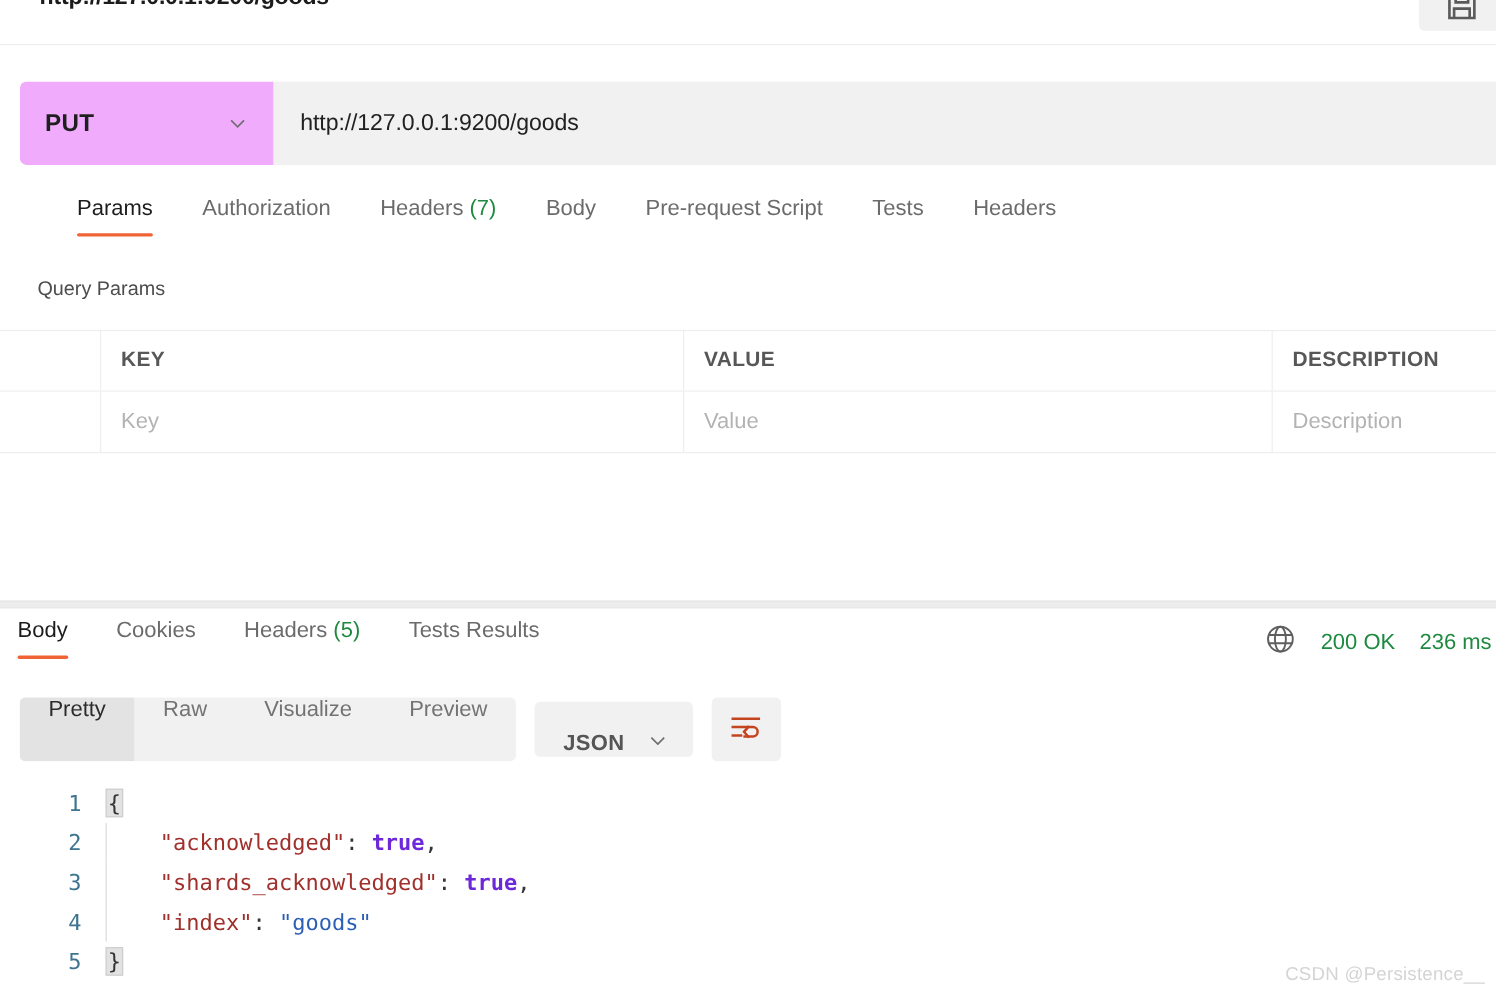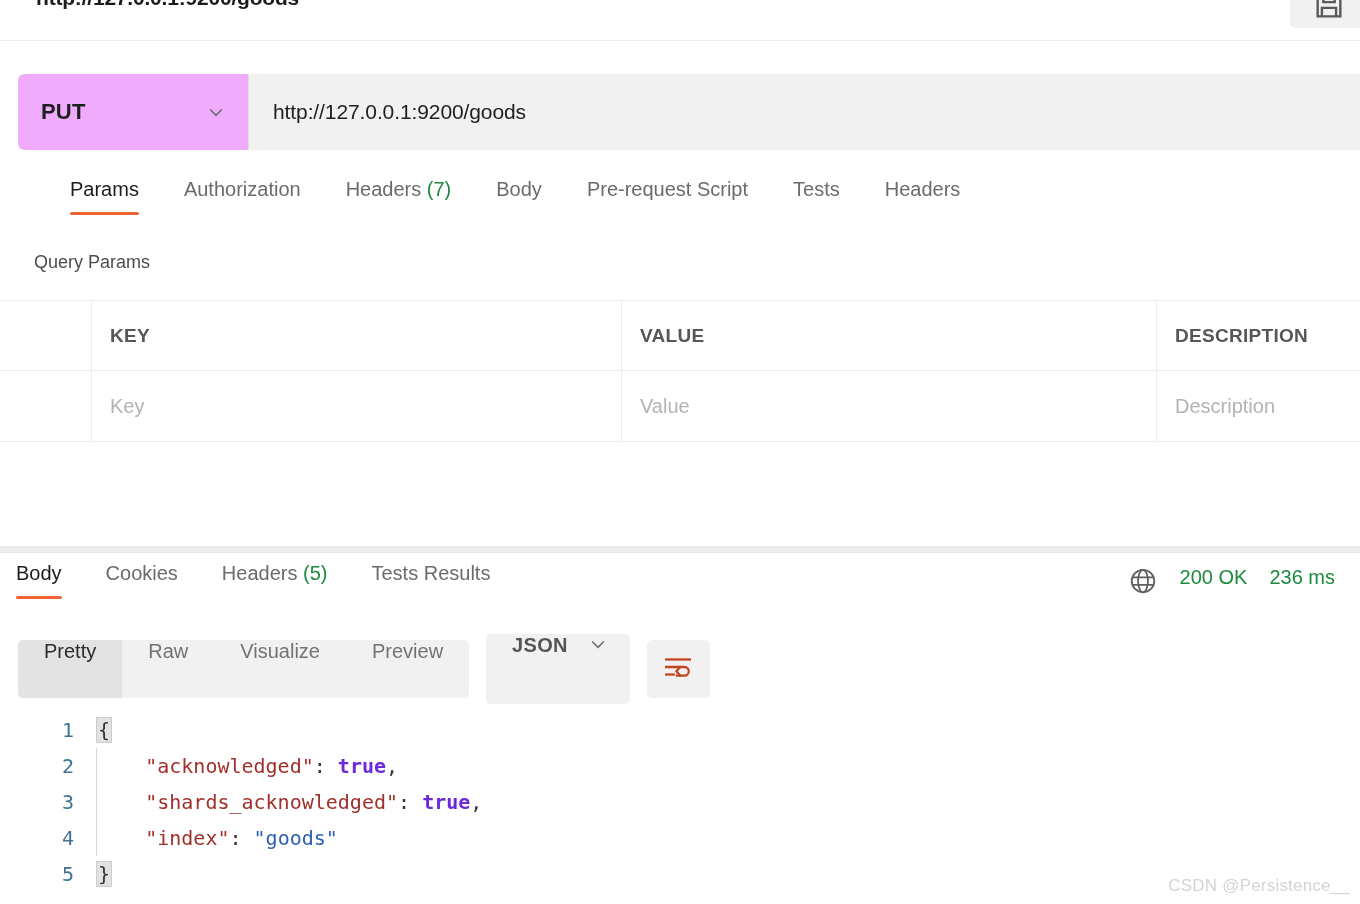--- a/index.html
+++ b/index.html
@@ -66,21 +66,21 @@
   }
   .cnt { color: #1d8a3f; }
 
   .query-params-label {
     position: absolute; left: 34px; top: 252px;
     font-size: 18px; font-weight: normal; color: #4d4d4d;
   }
 
   
   .ptable { position: absolute; left: 0; top: 300px; width: 1360px; }
-  .ptable .row { display: flex; height: 71px; align-items: center; }
+  .ptable .row { display: flex; height: 56px; align-items: center; }
   .ptable .row.head { border-top: 1px solid #ededed; border-bottom: 1px solid #ededed; }
   .ptable .row.body { border-bottom: 1px solid #ededed; }
   .c-chk { width: 92px; height: 100%; border-right: 1px solid #ededed; }
   .c-key { width: 530px; height: 100%; border-right: 1px solid #ededed; display: flex; align-items: center; padding-left: 18px; }
   .c-val { width: 535px; height: 100%; border-right: 1px solid #ededed; display: flex; align-items: center; padding-left: 18px; }
   .c-desc { flex: 1; height: 100%; display: flex; align-items: center; padding-left: 18px; }
   .th { font-size: 19px; font-weight: bold; color: #575757; letter-spacing: 0.3px; }
   .ph { font-size: 20px; color: #b3b3b3; }
 
   
@@ -98,38 +98,38 @@
     font-size: 20px; color: #6b6b6b; margin-right: 44px;
     position: relative; padding-bottom: 14px; white-space: nowrap;
   }
   .restab.active { color: #1c1c1c; }
   .restab.active::after {
     content: ""; position: absolute; left: 0; right: 0; bottom: 0;
     height: 3px; background: #ef6334; border-radius: 2px;
   }
 
   .resp-meta {
-    position: absolute; right: 25px; top: 566px;
-    display: flex; align-items: flex-start; gap: 22px;
+    position: absolute; right: 4px; top: 566px;
+    display: flex; align-items: flex-end; gap: 22px;
   }
   .globe { width: 30px; height: 30px; }
   .meta-ok { font-size: 20px; color: #1d8a3f; }
   .meta-ms { font-size: 20px; color: #1d8a3f; }
 
   
   .fmt-bar { position: absolute; left: 18px; top: 634px; display: flex; align-items: center; gap: 17px; }
   .seg { display: flex; background: #f1f1f1; border-radius: 5px; overflow: hidden; height: 58px; }
   .seg .s {
     display: flex; justify-content: center;
     font-size: 20px; color: #737373; padding: 0 26px; height: 100%;
   }
   .seg .s.active { background: #e3e3e3; color: #2b2b2b; }
   .dd {
-    height: 70px; background: #f1f1f1; border-radius: 5px;
-    display: flex; align-items: flex-start; gap: 20px; padding: 0 22px 0 26px;
+    height: 50px; background: #f1f1f1; border-radius: 5px;
+    display: flex; align-items: flex-end; gap: 20px; padding: 0 22px 0 26px;
   }
   .dd-label { font-size: 20px; color: #555555; font-weight: bold; letter-spacing: 0.3px; }
   .wrapbtn {
     width: 63px; height: 58px; background: #f1f1f1; border-radius: 5px;
     display: flex; align-items: center; justify-content: center;
   }
 
   
   .code { position: absolute; left: 0; top: 712px; width: 1360px; height: 192px; background: #fff; }
   .code-row { display: flex; align-items: center; height: 36px; }

